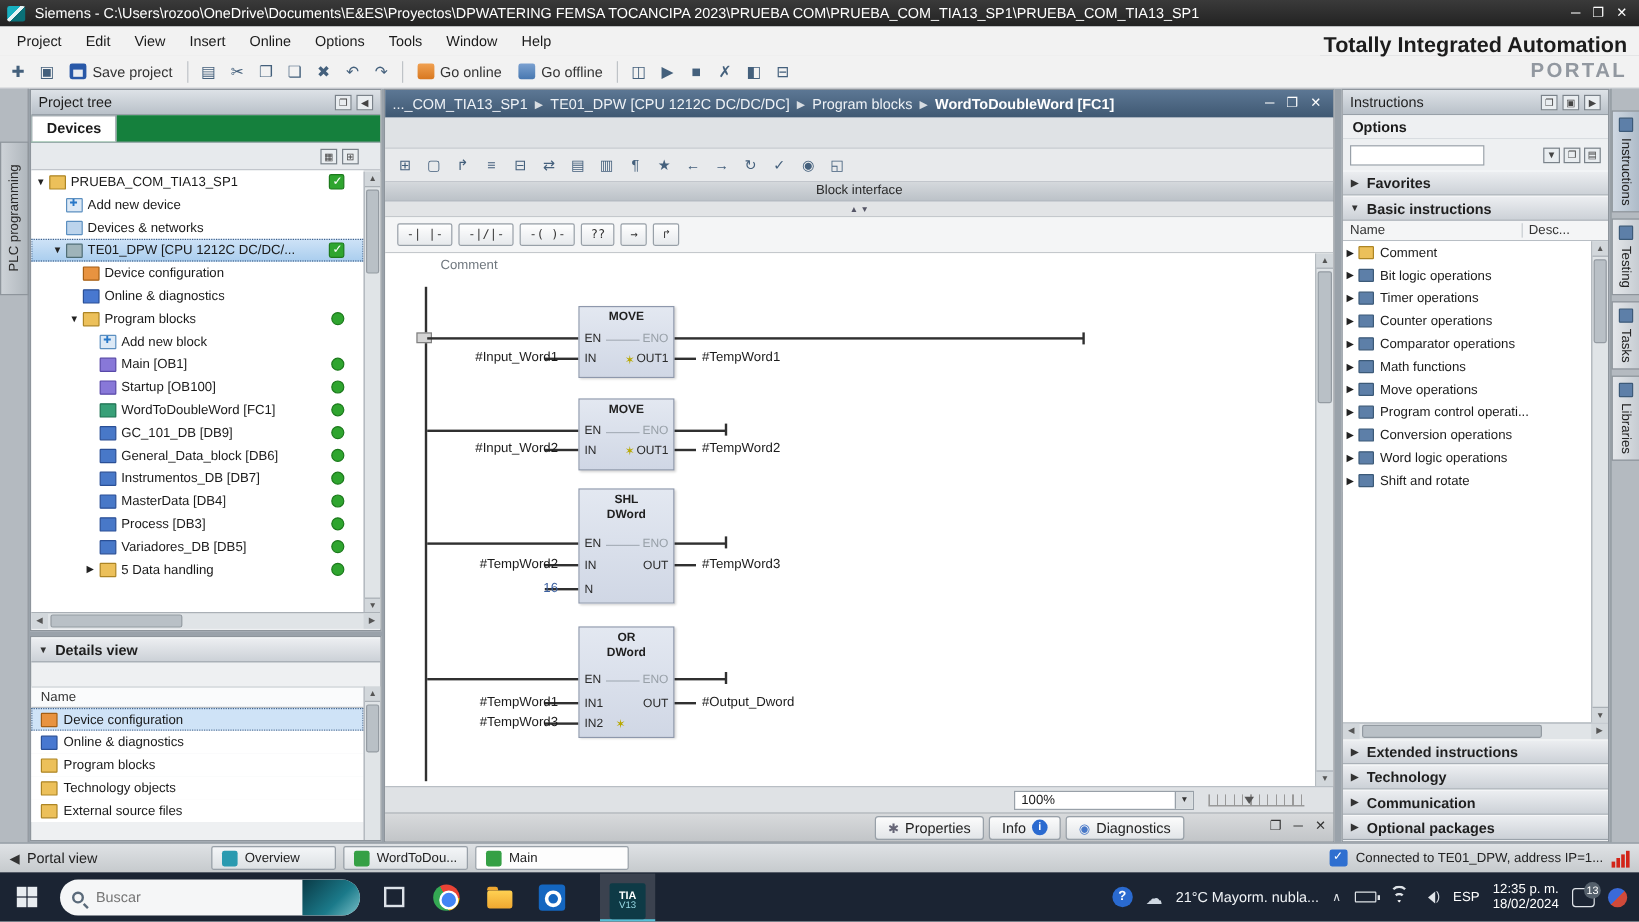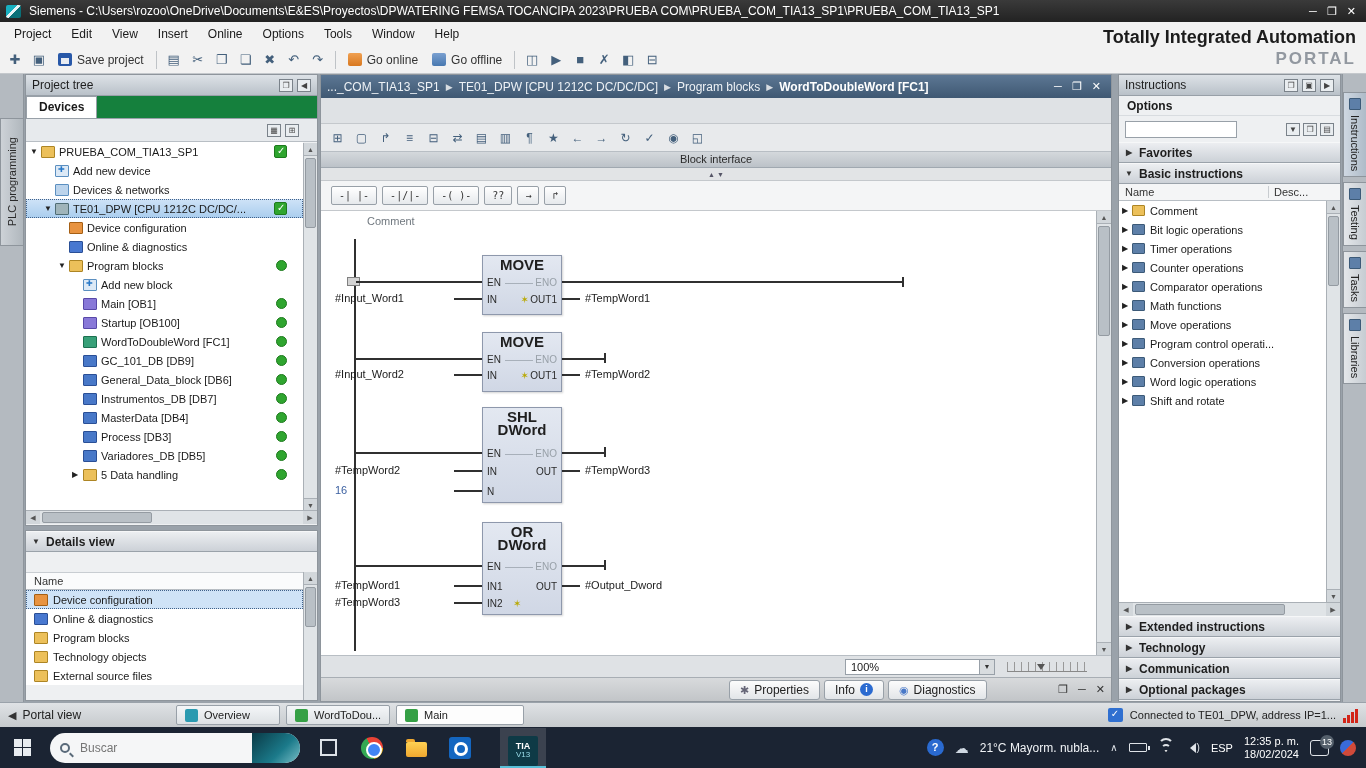--- a/index.html
+++ b/index.html
@@ -121,27 +121,27 @@
   #splitter span { font-size:7px; color:#556; margin:0 1px; }
   #fav-bar { height:30px; background:#f4f5f6; border-bottom:1px solid #c4c8cc; display:flex; align-items:center; gap:5px; padding:0 10px; flex:none; }
   .fav-btn { font-family:"DejaVu Sans Mono", monospace; font-size:10px; color:#333; background:linear-gradient(#fff,#e6e9ec); border:1px solid #98a0a8; border-radius:2px; padding:3px 7px; }
   #network-wrap { position:relative; background:#fff; flex:1; overflow:hidden; }
   #comment-label { position:absolute; left:46px; top:4px; color:#70787f; font-size:11px; }
   #net-canvas { position:absolute; left:6px; top:20px; width:760px; height:424px; font-size:11px; }
   .h-wire { position:absolute; height:2px; background:#303030; }
   .v-wire { position:absolute; width:2px; background:#303030; }
   .sel-handle { position:absolute; left:20px; top:46px; width:13px; height:9px; background:#d4d4d4; border:1px solid #808080; }
   .lad-block { position:absolute; left:155px; width:80px; background:linear-gradient(#e3e8f1,#d0d7e5); border:1px solid #8e98ac; box-shadow:1px 1px 2px rgba(0,0,0,.18); }
-  .lad-title { text-align:center; font-weight:bold; font-size:15px; color:#1f1f1f; line-height:13px; padding-top:2px; }
+  .lad-title { text-align:center; font-weight:bold; font-size:10px; color:#1f1f1f; line-height:13px; padding-top:2px; }
   .en-line { position:absolute; left:22px; right:28px; height:1px; background:#a8b0ba; }
   .pin { position:absolute; font-size:10px; color:#2a2a2a; }
   .pin.l { left:4px; } .pin.r { right:4px; } .pin.gray { color:#98a0a8; }
   .star { position:absolute; color:#b8a800; font-size:10px; }
   .lad-var { position:absolute; font-size:11px; color:#1c1c1c; white-space:nowrap; }
-  .lad-var.in { left:8px; width:120px; text-align:left; }
+  .lad-var.in { left:18px; width:120px; text-align:right; }
   .lad-var.out { left:258px; }
   .lad-const { color:#3a5fa0; }
   #net-vscroll { position:absolute; right:0; top:0; bottom:0; width:15px; background:#e0e4e7; border-left:1px solid #aab0b6; }
   #net-vscroll .sb-thumb { height:110px; }
   #zoom-row { height:22px; background:#dfe2e5; border-top:1px solid #b8bec4; display:flex; align-items:center; justify-content:flex-end; gap:12px; padding:0 24px; flex:none; }
   #zoom-select { width:150px; height:16px; background:#fff; border:1px solid #98a0a8; display:flex; align-items:center; font-size:11px; }
   #zoom-select .zval { flex:1; padding-left:5px; }
   #zoom-select .zbtn { width:15px; height:14px; background:#d8dcdf; border-left:1px solid #98a0a8; font-size:7px; text-align:center; line-height:14px; color:#333; }
   #zoom-slider { width:80px; height:10px; border-bottom:1px solid #888;
     background:repeating-linear-gradient(90deg,#999 0 1px,transparent 1px 7px); position:relative; }

